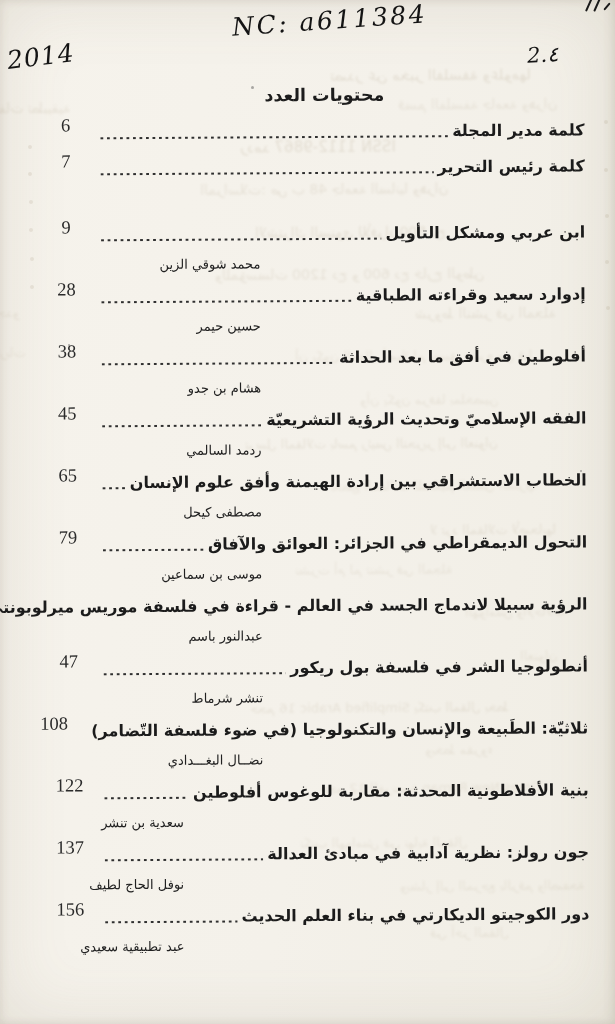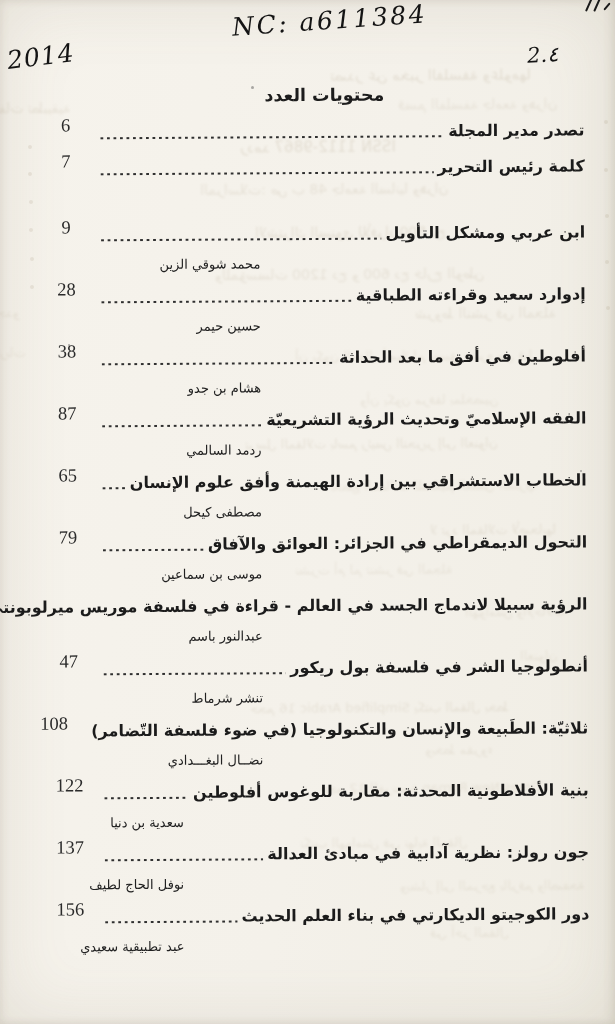--- a/index.html
+++ b/index.html
@@ -122,21 +122,21 @@
     <div class="corner-stroke" style="left:588px;top:-3px;height:15px;transform:rotate(24deg);"></div>
     <div class="corner-stroke" style="left:596px;top:-2px;height:14px;transform:rotate(24deg);"></div>
     <div class="corner-stroke" style="left:606px;top:2px;height:9px;transform:rotate(40deg);"></div>
   </div>
 
   <div class="content">
     <h1 class="heading">محتويات العدد</h1>
     <div id="entries">
         <div class="entry simple">
           <div class="line">
-            <span class="title">تصدر مدير المجلة</span>
+            <span class="title">كلمة مدير المجلة</span>
             <span class="dots"></span>
             <span class="num">6</span>
           </div>
         </div>
         <div class="entry simple gap-after">
           <div class="line">
             <span class="title">كلمة رئيس التحرير</span>
             <span class="dots"></span>
             <span class="num">7</span>
           </div>
@@ -162,21 +162,21 @@
             <span class="title">أفلوطين في أفق ما بعد الحداثة</span>
             <span class="dots"></span>
             <span class="num">38</span>
           </div>
           <div class="author-line"><span class="author">هشام بن جدو</span></div>
         </div>
         <div class="entry">
           <div class="line">
             <span class="title">الفقه الإسلاميّ وتحديث الرؤية التشريعيّة</span>
             <span class="dots"></span>
-            <span class="num">87</span>
+            <span class="num">45</span>
           </div>
           <div class="author-line"><span class="author">ردمد السالمي</span></div>
         </div>
         <div class="entry">
           <div class="line">
             <span class="title">الخطاب الاستشراقي بين إرادة الهيمنة وأفق علوم الإنسان</span>
             <span class="dots"></span>
             <span class="num">65</span>
           </div>
           <div class="author-line"><span class="author">مصطفى كيحل</span></div>
@@ -210,21 +210,21 @@
             <span class="num">108</span>
           </div>
           <div class="author-line"><span class="author">نضــال البغـــدادي</span></div>
         </div>
         <div class="entry">
           <div class="line">
             <span class="title">بنية الأفلاطونية المحدثة: مقاربة للوغوس أفلوطين</span>
             <span class="dots"></span>
             <span class="num">122</span>
           </div>
-          <div class="author-line a-left"><span class="author">سعدية بن دنيا</span></div>
+          <div class="author-line a-left"><span class="author">سعدية بن تنشر</span></div>
         </div>
         <div class="entry">
           <div class="line">
             <span class="title">جون رولز: نظرية آدابية في مبادئ العدالة</span>
             <span class="dots"></span>
             <span class="num">137</span>
           </div>
           <div class="author-line a-left"><span class="author">نوفل الحاج لطيف</span></div>
         </div>
         <div class="entry">

